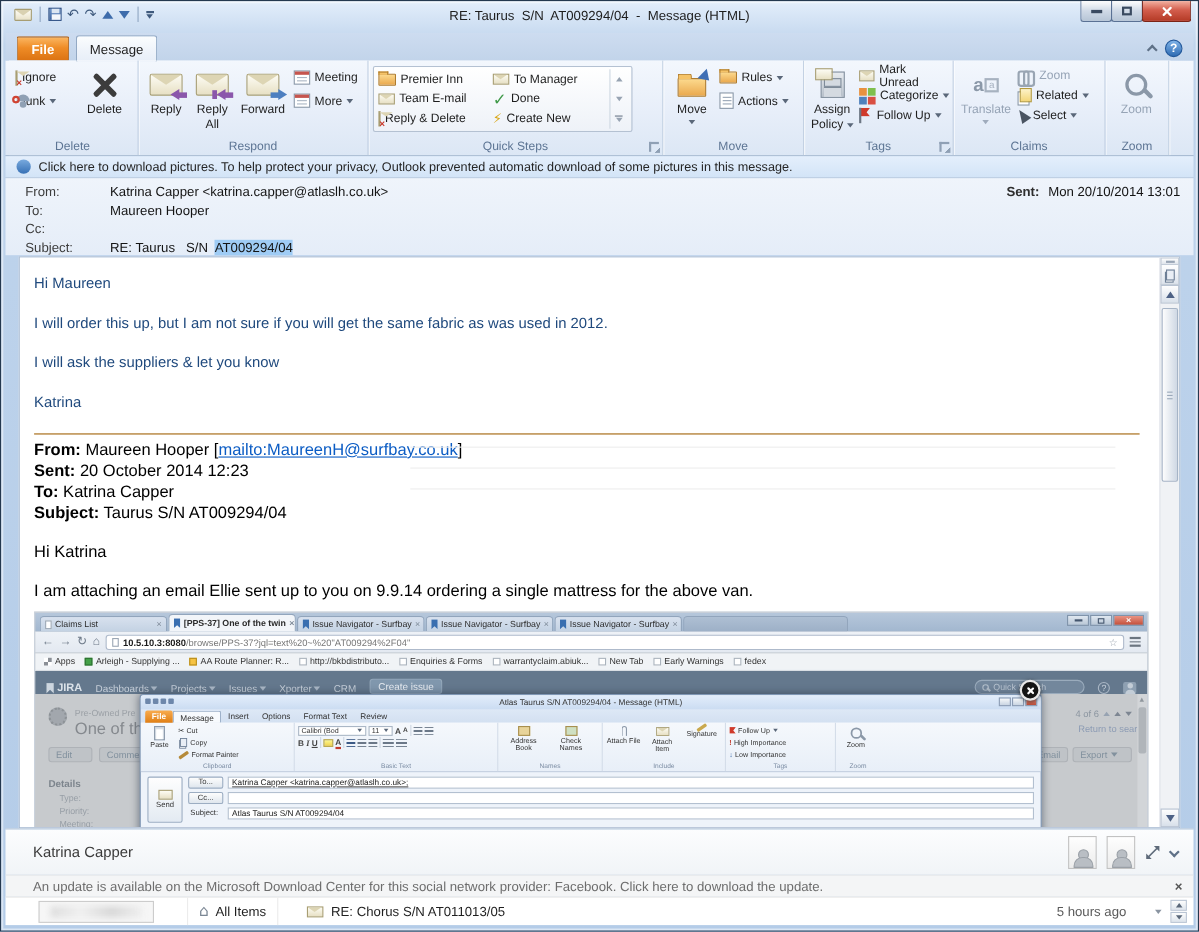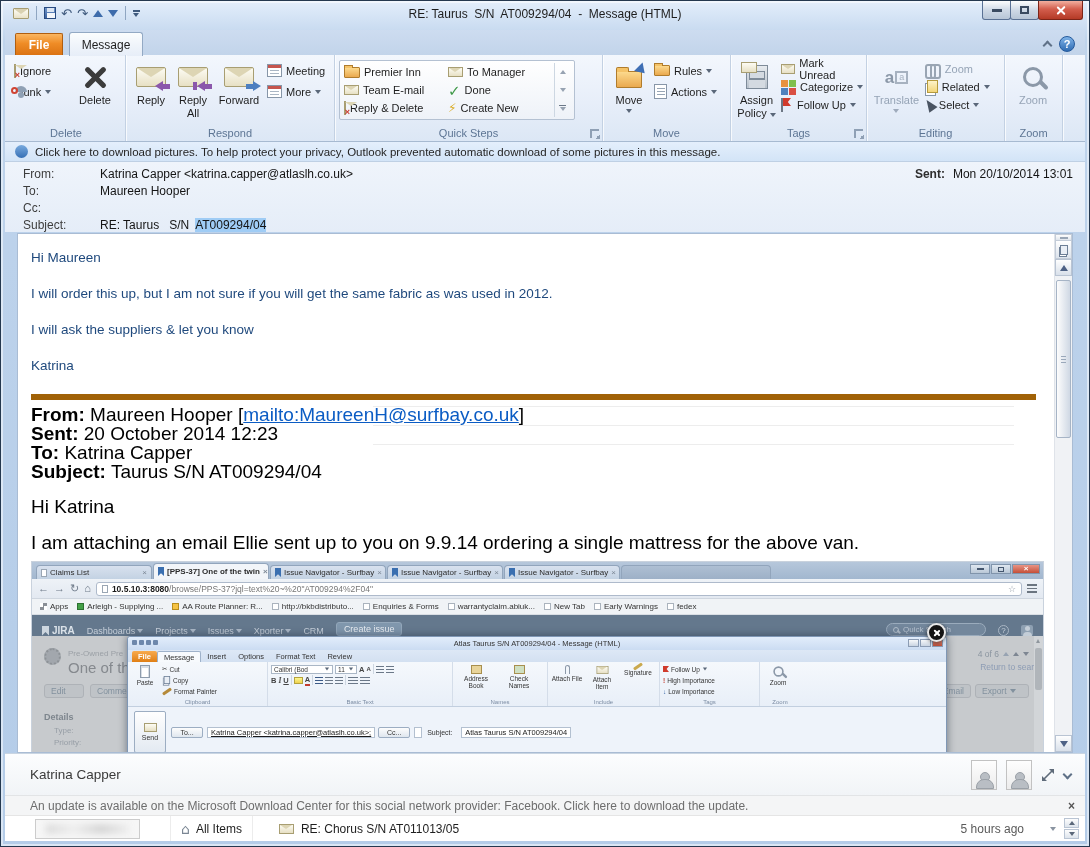--- a/index.html
+++ b/index.html
@@ -124,21 +124,21 @@
 .hlabel{width:77px;color:#3d3d3d}
 .hval{color:#141414}
 .sentbox{position:absolute;right:12px;top:5px;display:flex;gap:8px}
 .sentbox .hlabel{width:auto;font-weight:bold;color:#2e2e2e}
 .hl{background:#9fccf5}
 
 
 .bodywrap{flex:1 1 auto;margin:1px 12px 0 12px;background:#fff;border:1px solid #a9bcd4;display:flex;overflow:hidden;position:relative}
 .bodycontent{flex:1;overflow:hidden;padding:16px 18px 0 13px;position:relative}
 .msg-blue{color:#1f497d;font-size:13.5px;margin-bottom:21px}
-.qblock{border-top:6px solid #a16207;padding-top:5px;font-size:19px;color:#000;line-height:19px}
+.qblock{border-top:1px solid #a16207;padding-top:5px;font-size:15px;color:#000;line-height:19px}
 .qlink{color:#0b5cc4;text-decoration:underline}
 .faint{position:absolute;left:355px;right:40px;height:1px;background:#ededed}
 .scrollcol{flex:0 0 18px;background:#f0f2f5;border-left:1px solid #dfe3e9;display:flex;flex-direction:column}
 .sc-split{height:7px;background:linear-gradient(#fdfdfd,#dfe5ec);border:1px solid #c3ccd8;display:flex;align-items:center;justify-content:center}
 .sc-split i{display:block;width:8px;height:2px;background:#98a5b5}
 .sc-pagebtn{height:18px;border:1px solid #c3ccd8;border-top:none;background:linear-gradient(#fff,#dce3ec);display:flex;align-items:center;justify-content:center}
 .pgic{position:relative;width:9px;height:10px}
 .pgic:before{content:"";position:absolute;left:0;top:2px;width:6px;height:8px;background:#fff;border:1px solid #6d7f96}
 .pgic:after{content:"";position:absolute;right:0;top:0;width:6px;height:8px;background:#e9eef5;border:1px solid #6d7f96}
 .sc-btn{height:17px;background:linear-gradient(#fefefe,#d8e0ea);border:1px solid #b9c4d3;display:flex;align-items:center;justify-content:center}
@@ -226,21 +226,21 @@
 .fmt.u{text-decoration:underline}
 .csep{width:1px;height:10px;background:#cdd6e1}
 .alignic{width:8px;height:7px;background:repeating-linear-gradient(#6b7888 0 1px,transparent 1px 3px)}
 .bookic{width:11px;height:9px;background:linear-gradient(#f3e3b0,#e4c want);background:#e8d49a;border:1px solid #a88f4e}
 .clip2{width:5px;height:9px;border:1.5px solid #8b98a8;border-radius:3px 3px 0 0;border-bottom:none}
 .sigpen{width:10px;height:3px;background:#caa94e;transform:rotate(-35deg);border-radius:1px}
 .cflag{width:6px;height:6px;background:#d03a2b;clip-path:polygon(0 0,100% 0,60% 50%,100% 100%,0 100%)}
 .cfields{padding:4px 6px 0 6px;display:flex;gap:5px}
 .csend{width:32px;height:42px;background:linear-gradient(#fefefe,#e3eaf2);border:1px solid #9cadc2;border-radius:2px;display:flex;flex-direction:column;align-items:center;justify-content:center;gap:2px;font-size:7px;color:#333}
 .csend .e{width:13px;height:9px;background:linear-gradient(#fdfcf4,#e7e0c4);border:1px solid #a89e72}
-.cfcol{flex:1;display:flex;gap:3px}
+.cfcol{flex:1;display:flex;flex-direction:column;gap:3px}
 .cfrow{display:flex;align-items:center;gap:4px}
 .cfbtn{width:32px;height:11px;background:linear-gradient(#fdfdfd,#dfe6ee);border:1px solid #9cadc2;border-radius:2px;font-size:7px;color:#333;display:flex;align-items:center;justify-content:center}
 .cflabel{width:32px;font-size:7px;color:#333;text-align:left;padding-left:2px}
 .cinput{flex:1;height:11px;background:#fff;border:1px solid #b3c0d0;font-size:7.5px;color:#1a1a1a;display:flex;align-items:center;padding:0 3px;overflow:hidden;white-space:nowrap}
 .cinput .u{text-decoration:underline}
 .blackx{position:absolute;left:895px;top:61px;width:19px;height:19px;border-radius:50%;background:#141414;border:2px solid #e8e8e8;box-shadow:0 1px 4px rgba(0,0,0,.6);display:flex;align-items:center;justify-content:center;z-index:5}
 .blackx .xmark{width:8px;height:8px}
 .blackx .xmark:before,.blackx .xmark:after{left:3.5px;height:8px;width:1.8px}
 
 
@@ -497,21 +497,21 @@
           <span class="pages"></span>
           <span>Related</span>
           <span class="da"></span>
         </div>
         <div class="sr" style="height:18px">
           <span class="cursor"></span>
           <span>Select</span>
           <span class="da"></span>
         </div>
       </div>
-      <div class="glabel">Editing</div>
+      <div class="glabel">Claims</div>
     </div>
 
     <div class="rgroup" style="width:58px">
       <div class="bb dis" style="width:48px">
         <span class="ic">
               <span class="mag big"></span>
             </span>
         <span>Zoom</span>
       </div>
       <div class="glabel">Zoom</div>

